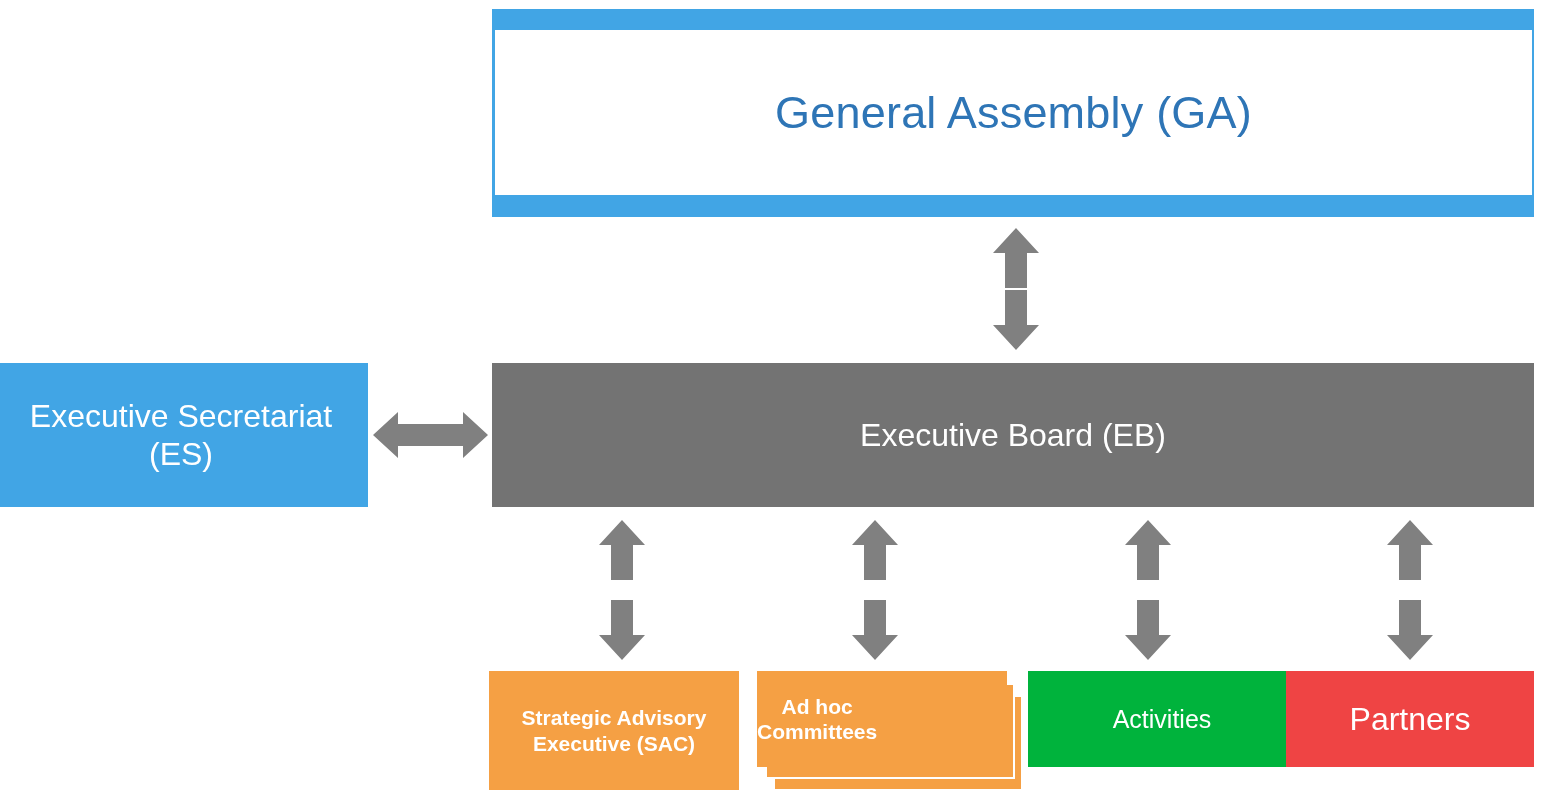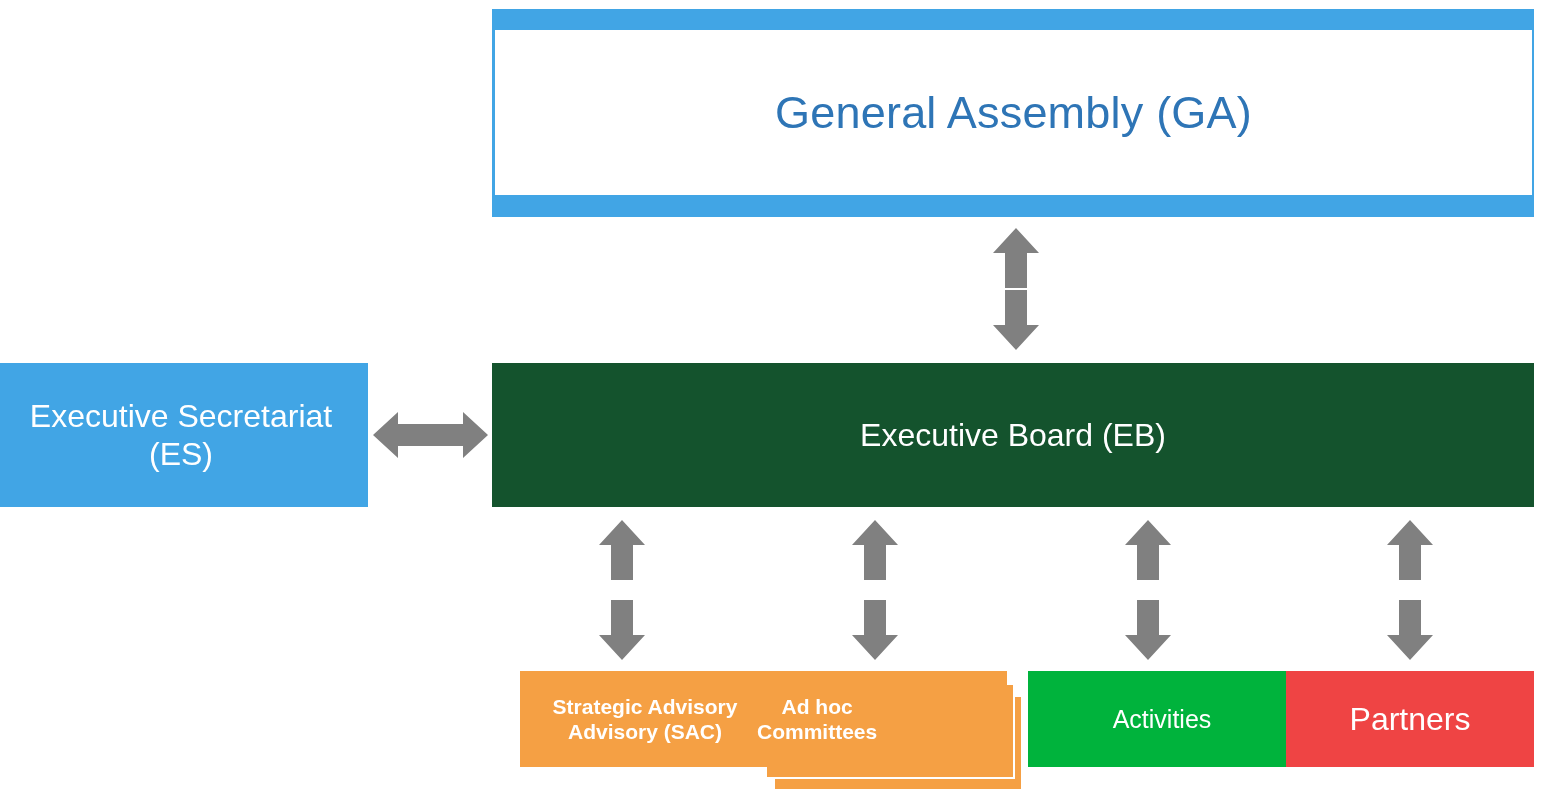--- a/index.html
+++ b/index.html
@@ -82,31 +82,31 @@
     font-weight: 400;
     padding: 0 8px;
   }
 
   
   #eb-box {
     left: 492px;
     top: 363px;
     width: 1042px;
     height: 144px;
-    background: #14532d;
+    background: #737373;
     font-size: 32px;
     font-weight: 400;
   }
 
   
   #sac-box {
-    left: 520px;
+    left: 489px;
     top: 671px;
     width: 250px;
-    height: 96px;
+    height: 119px;
     background: #F5A044;
     font-size: 21px;
     font-weight: bold;
   }
   #adhoc-stack {
     position: absolute;
     left: 757px;
     top: 671px;
     width: 266px;
     height: 120px;
@@ -244,21 +244,21 @@
   </div>
   <div class="arrow" style="left:1386px; top:600px;">
     <svg width="48" height="62" viewBox="0 0 48 62">
       <polygon points="24,60 47,35 35,35 35,0 13,0 13,35 1,35" fill="#808080"></polygon>
     </svg>
   </div>
 
   <div class="box" id="sac-box">
     <span>
       <span>Strategic Advisory</span><br>
-      <span>Advisory (SAC)</span>
+      <span>Executive (SAC)</span>
     </span>
   </div>
 
   <div id="adhoc-stack">
     <div class="adhoc-layer" id="adhoc-l3"></div>
     <div class="adhoc-layer" id="adhoc-l2"></div>
     <div class="adhoc-layer" id="adhoc-l1">
       <span>
         <span>Ad hoc</span><br>
         <span>Committees</span>

